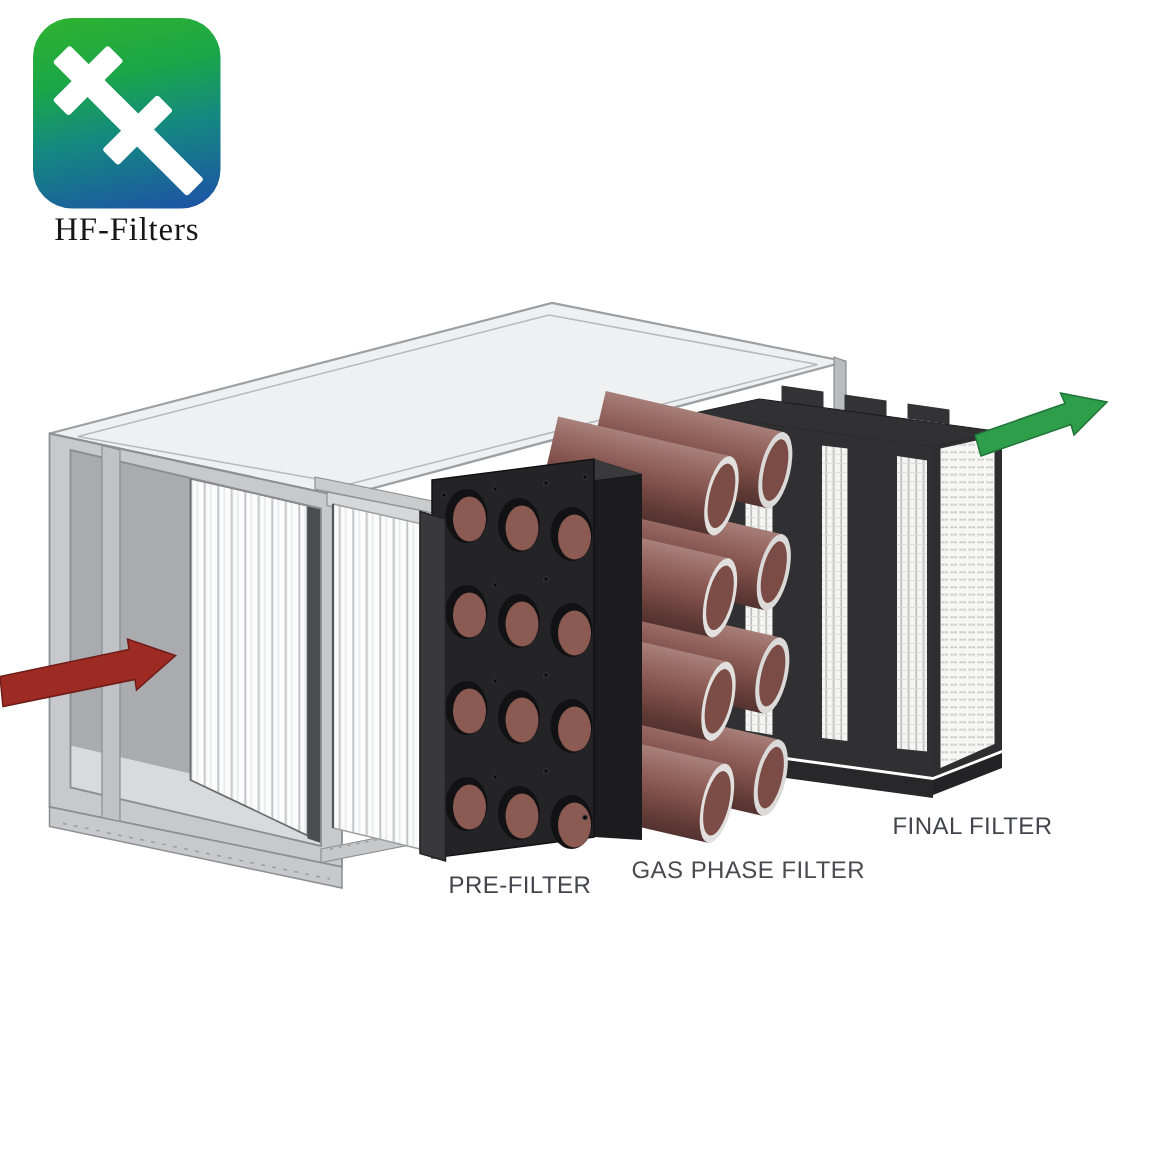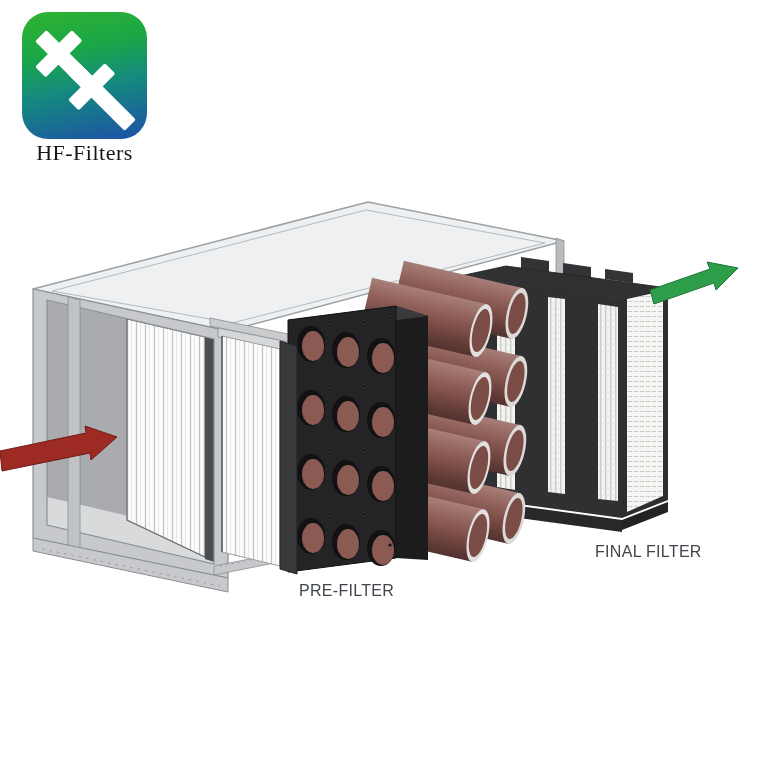--- a/index.html
+++ b/index.html
@@ -246,14 +246,15 @@
       <polygon fill="url(#pleats9)" stroke="#9b9ea1" stroke-width="1" points="222,336 280,349 280,566 222,552"></polygon>
       <line x1="222" y1="336" x2="222" y2="552" stroke="#55585a" stroke-width="1.5"></line>
       <polygon fill="#39393c" stroke="#222224" stroke-width="1" points="280,341 297,346 297,574 280,569"></polygon>
     </g>
 
     <polygon class="arrow-in" points="0,451 86,433 85,426 117,437 91,460 90,453 2,471"></polygon>
     <polygon class="arrow-out" points="650,290 710,269 707,262 738,268 716,290 714,283 654,304"></polygon>
   </svg>
 
   <div class="label label-pre">PRE-FILTER</div>
+  <div class="label label-gas">GAS PHASE FILTER</div>
   <div class="label label-final">FINAL FILTER</div>
 </div>
 
 </body></html>

